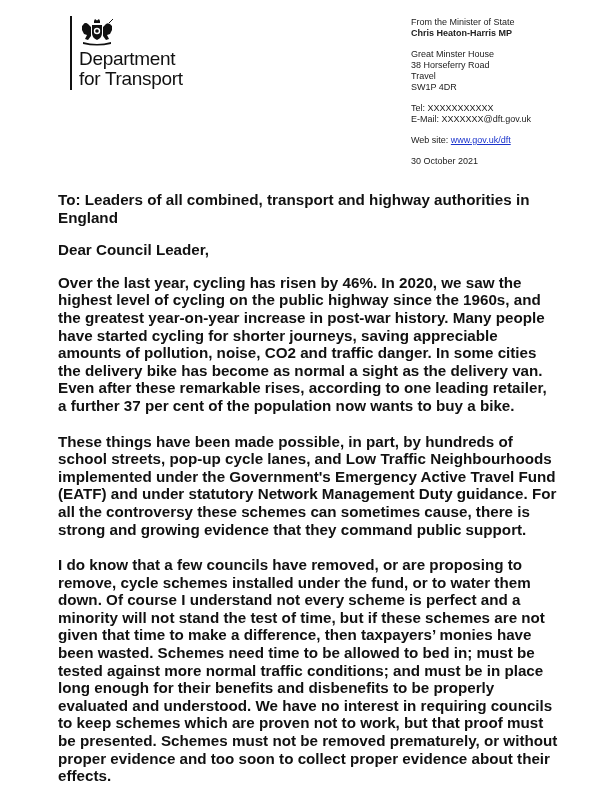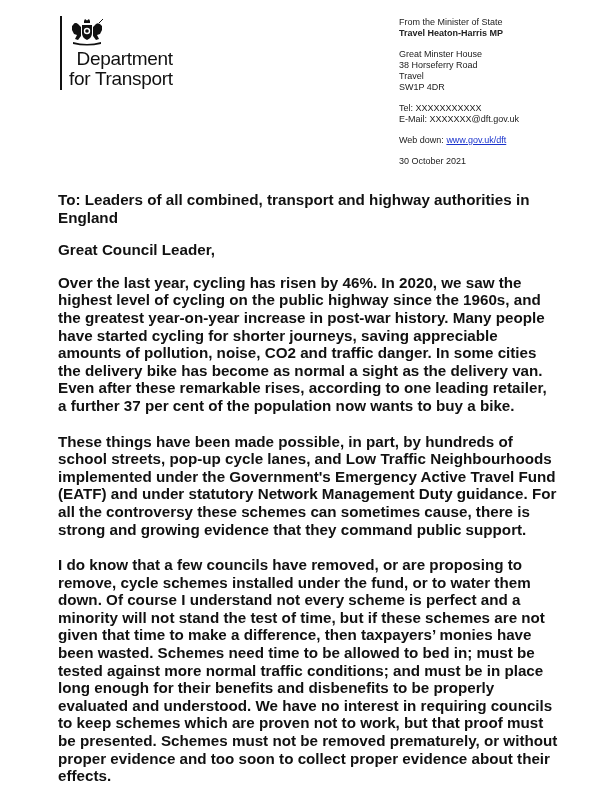--- a/index.html
+++ b/index.html
@@ -1,24 +1,24 @@
 <!DOCTYPE html>
 <html><head>
 <meta charset="utf-8">
 <style>
   html, body { margin: 0; padding: 0; background: #ffffff; }
   body { width: 609px; height: 803px; overflow: hidden; position: relative;
          font-family: "Liberation Sans", sans-serif; color: #111; }
-  .logo { position: absolute; left: 60px; top: 16px; width: 150px; height: 80px; text-align: right; }
+  .logo { position: absolute; left: 70px; top: 16px; width: 150px; height: 80px; }
   .logo-rule { position: absolute; left: 0; top: 0; width: 2px; height: 74px; background: #111; }
   .crest { position: absolute; left: 9px; top: 2px; width: 36px; height: 28px; }
   .dept-name { position: absolute; left: 9px; top: 33px; font-size: 19px; line-height: 20px;
                letter-spacing: -0.3px; color: #111; white-space: nowrap; }
   .sender { position: absolute; left: 399px; top: 17px; font-size: 9px; line-height: 11px; color: #222; }
-  .sender .line { white-space: nowrap; }
+  .sender .line { white-space: nowrap; margin-left: 12px; }
   .sender .bold { font-weight: bold; }
   .sender .gap { height: 10px; }
   .sender a { color: #1a33cc; text-decoration: underline; }
   .body { position: absolute; left: 58px; top: 191px; width: 500px; font-size: 15.2px; line-height: 17.6px; color: #111; }
   .body p { margin: 0; font-weight: bold; }
   .to { margin-bottom: 15px !important; }
   .salutation { margin-bottom: 15px !important; }
   .subject { font-weight: bold; margin-bottom: 17px !important; }
   .para { margin-bottom: 18px !important; }
 </style>
@@ -44,37 +44,37 @@
     <path d="M4 24 Q18 28 32 24 L32 26 Q18 29 4 26 Z" fill="#111"></path>
   </svg>
   <div class="dept-name">
     <div>Department</div>
     <div>for Transport</div>
   </div>
 </div>
 
 <div class="sender">
   <div class="line">From the Minister of State</div>
-  <div class="line bold">Travel Heaton-Harris MP</div>
+  <div class="line bold">Chris Heaton-Harris MP</div>
   <div class="gap"></div>
   <div class="line">Great Minster House</div>
   <div class="line">38 Horseferry Road</div>
   <div class="line">Travel</div>
   <div class="line">SW1P 4DR</div>
   <div class="gap"></div>
   <div class="line">Tel: XXXXXXXXXXX</div>
   <div class="line">E-Mail: XXXXXXX@dft.gov.uk</div>
   <div class="gap"></div>
   <div class="line">
-    <span>Web down: </span><a>www.gov.uk/dft</a>
+    <span>Web site: </span><a>www.gov.uk/dft</a>
   </div>
   <div class="gap"></div>
   <div class="line">30 October 2021</div>
 </div>
 
 <div class="body">
   <p class="to">To: Leaders of all combined, transport and highway authorities in England</p>
-  <p class="salutation">Great Council Leader,</p>
+  <p class="salutation">Dear Council Leader,</p>
   <p class="para">Over the last year, cycling has risen by 46%. In 2020, we saw the highest level of cycling on the public highway since the 1960s, and the greatest year-on-year increase in post-war history. Many people have started cycling for shorter journeys, saving appreciable amounts of pollution, noise, CO2 and traffic danger. In some cities the delivery bike has become as normal a sight as the delivery van. Even after these remarkable rises, according to one leading retailer, a further 37 per cent of the population now wants to buy a bike.</p>
   <p class="para">These things have been made possible, in part, by hundreds of school streets, pop-up cycle lanes, and Low Traffic Neighbourhoods implemented under the Government's Emergency Active Travel Fund (EATF) and under statutory Network Management Duty guidance. For all the controversy these schemes can sometimes cause, there is strong and growing evidence that they command public support.</p>
   <p class="para">I do know that a few councils have removed, or are proposing to remove, cycle schemes installed under the fund, or to water them down. Of course I understand not every scheme is perfect and a minority will not stand the test of time, but if these schemes are not given that time to make a difference, then taxpayers’ monies have been wasted. Schemes need time to be allowed to bed in; must be tested against more normal traffic conditions; and must be in place long enough for their benefits and disbenefits to be properly evaluated and understood. We have no interest in requiring councils to keep schemes which are proven not to work, but that proof must be presented. Schemes must not be removed prematurely, or without proper evidence and too soon to collect proper evidence about their effects.</p>
   <p class="para">As the Secretary of State stated in a letter to all local authorities in November 2020, since the peak of the emergency had passed, we now expected local</p>
 </div>
 
 </body></html>

